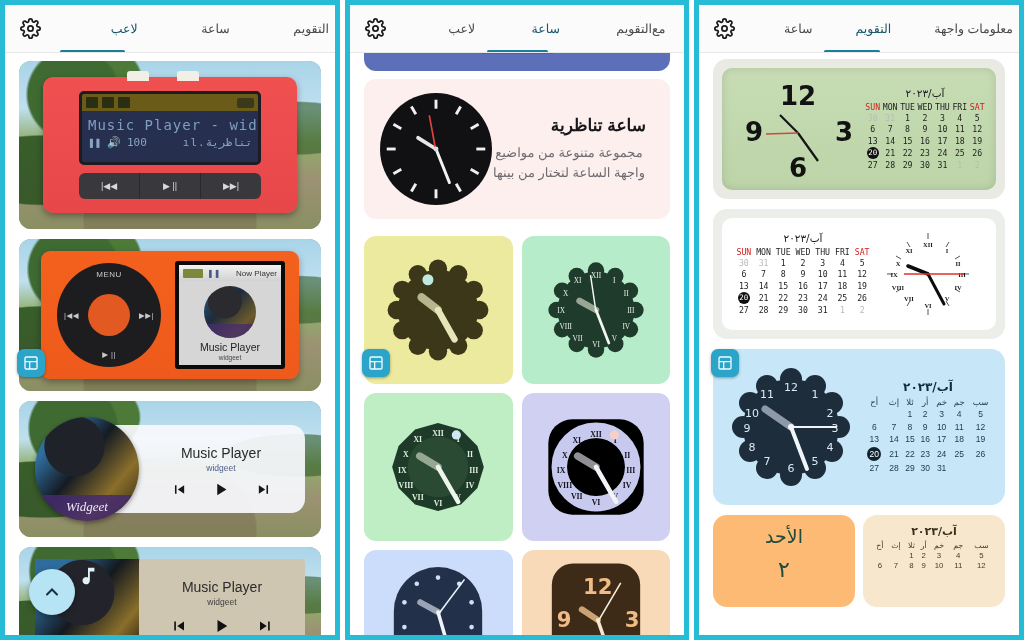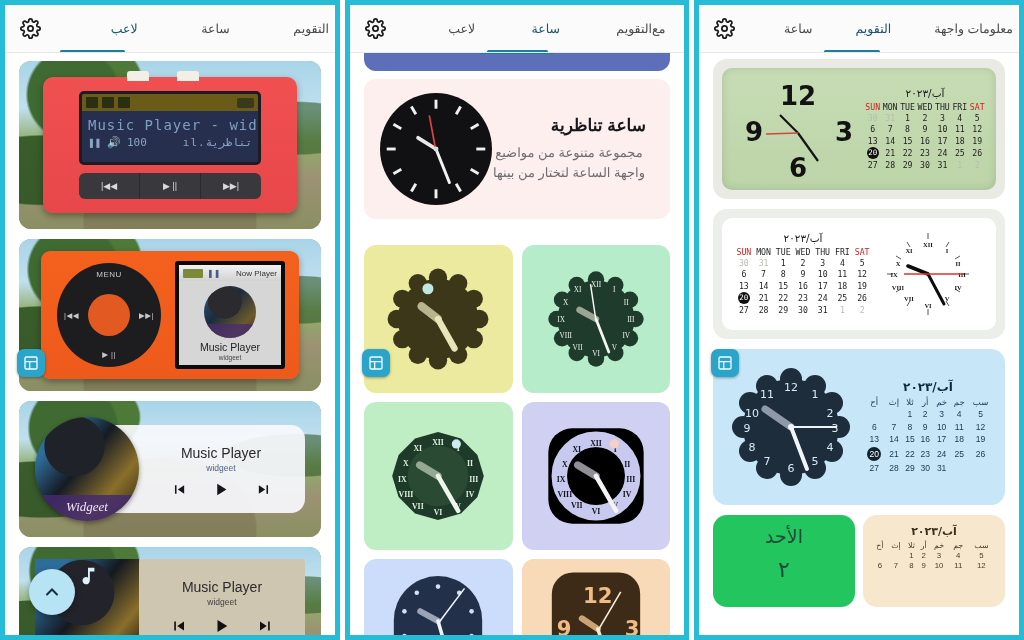--- a/index.html
+++ b/index.html
@@ -292,21 +292,21 @@
     border-radius: 0 0 12px 12px; margin: 0 4px 8px 4px;
     position: relative;
   }
   .p2-top::before {
     content:""; position:absolute; top:-3px; left:50%; transform:translateX(-50%);
     width: 74px; height: 4px; background:#1b7e9b; border-radius:2px;
   }
   .hero {
     display: flex; flex-direction: row-reverse; align-items: center;
     background: #fcefed; border-radius: 12px;
-    padding: 14px 16px; margin: 0 4px 26px 4px;
+    padding: 14px 16px; margin: 0 4px 17px 4px;
     direction: rtl;
   }
   .hero-txt { flex: 1; text-align: right; padding-right: 8px; }
   .hero-h { font-size: 17px; font-weight: bold; color: #17161a; }
   .hero-p { font-size: 13px; color: #6d6d72; line-height: 1.55; margin-top: 7px; text-align: center; }
   .hero-clock {
     width: 112px; height: 112px; flex: 0 0 112px;
     border-radius: 50%; background: #111114; position: relative;
   }
   .grid2 { display: grid; grid-template-columns: 1fr 1fr; gap: 9px; margin: 0 4px; }
@@ -351,21 +351,21 @@
   .blue-cal .cal-title { font-size: 12px; color: #0d2b3c; font-weight: bold; text-align: center; }
   .blue-cal table.calt th, .blue-cal table.calt td {
     color: #143b52; font-size: 8.5px; font-family: "Liberation Sans", sans-serif; padding: 1.2px 0;
   }
   .blue-cal td.today span { background: #10232e; width: 14px; height: 14px; line-height: 14px; font-size: 8.5px; }
   .scallop-dark {
     width: 132px; height: 132px; flex: 0 0 132px; position: relative;
   }
   .bottom2 { display: flex; gap: 8px; margin: 0 4px; }
   .bt { flex: 1; border-radius: 14px; height: 92px; padding: 10px; }
-  .bt.one { background: #22c55e; text-align: center; }
+  .bt.one { background: #fdba74; text-align: center; }
   .bt.two { background: #f6e7cd; }
   .bt-day { font-size: 19px; color: #1d4a3a; font-family: "DejaVu Sans", sans-serif; }
   .bt-num { font-size: 22px; color: #1d4a3a; margin-top: 10px; font-family: "DejaVu Sans", sans-serif; }
   .bt.two .cal-title { font-size: 11px; color: #3a2f1c; font-weight: bold; }
   .bt.two table.calt th, .bt.two table.calt td { color: #4a3c26; font-size: 7.8px; font-family: "Liberation Sans", sans-serif; }
 </style>
 </head>
 <body>
 
 <div class="panel panel-1">

